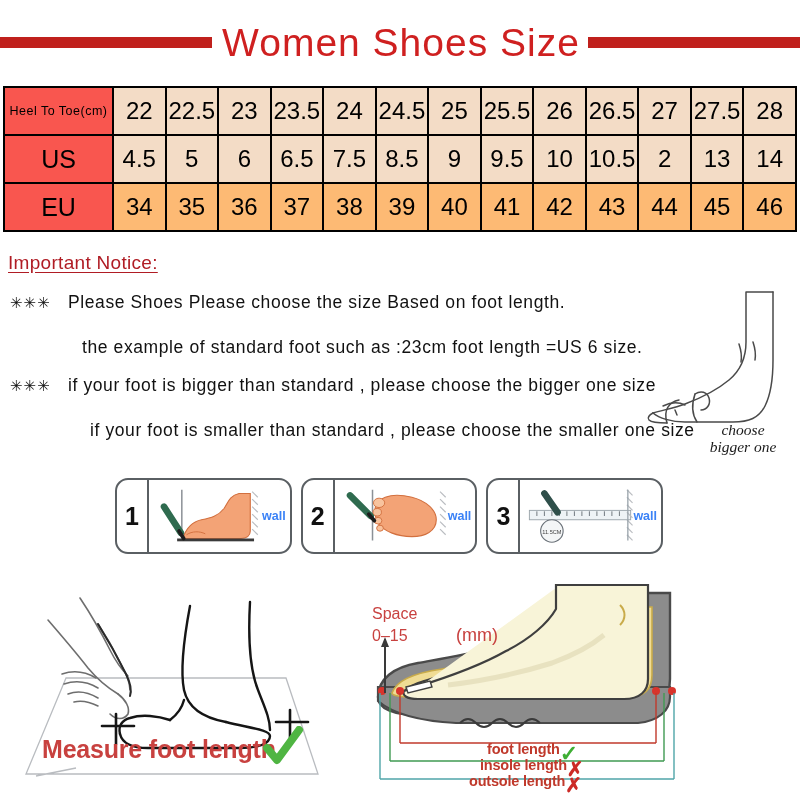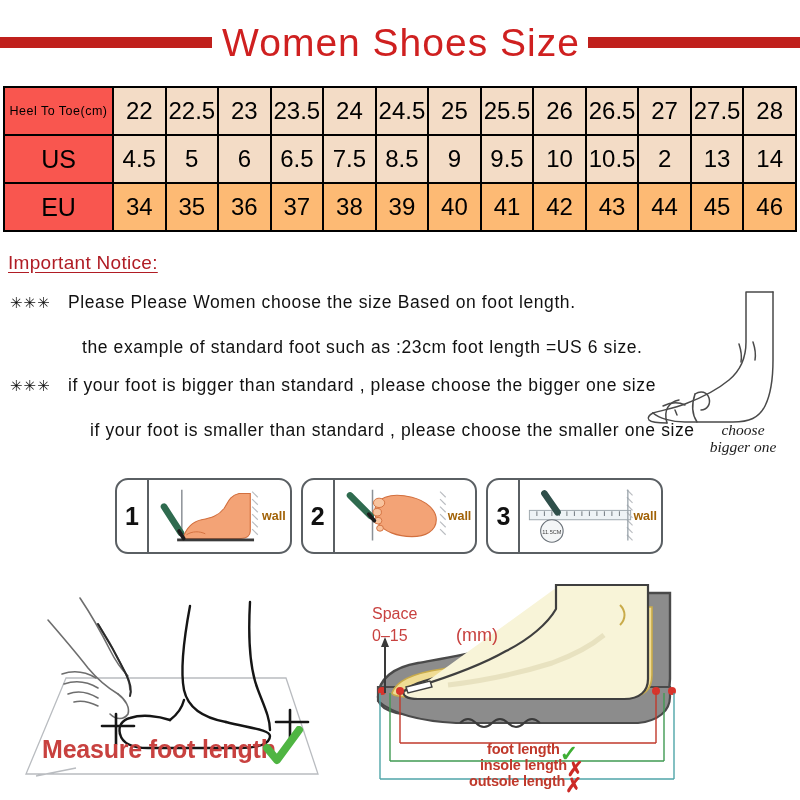--- a/index.html
+++ b/index.html
@@ -72,21 +72,21 @@
     flex:1 1 0;border:2px solid #5a5f63;border-radius:13px;
     background:#fff;display:flex;overflow:hidden;position:relative;
   }
   .step-num{
     width:30px;flex:0 0 30px;display:flex;align-items:center;justify-content:center;
     font-size:25px;font-weight:bold;color:#111;border-right:2px solid #5a5f63;
   }
   .step-art{flex:1 1 auto;position:relative;}
   .wall-label{
     position:absolute;right:4px;top:50%;transform:translateY(-50%);
-    font-size:12.5px;font-weight:bold;color:#a16207;
+    font-size:12.5px;font-weight:bold;color:#3b82f6;
   }
 
   
   #trace-art{position:absolute;left:18px;top:578px;width:330px;height:212px;}
   #measure-label{
     position:absolute;left:42px;top:735px;
     font-size:25px;font-weight:bold;color:#c8413f;
     letter-spacing:-.2px;white-space:nowrap;
   }
   #measure-check{
@@ -169,21 +169,21 @@
       <td class="cell eu">46</td>
     </tr>
   </tbody>
 </table>
 
 <div id="notice-heading">Important Notice:</div>
 
 <div class="notice-block" id="notice-1">
   <div class="notice-row">
     <span class="stars">✳✳✳</span>
-    <span>Please  Please  Women  choose  the  size  Based  on  foot  length.</span>
+    <span>Please  Shoes  Please  choose  the  size  Based  on  foot  length.</span>
   </div>
   <div class="notice-line2">the  example  of  standard  foot  such  as :23cm  foot  length  =US  6  size.</div>
 </div>
 
 <div class="notice-block" id="notice-2">
   <div class="notice-row">
     <span class="stars">✳✳✳</span>
     <span>if  your  foot  is  bigger  than  standard ,  please  choose  the  bigger  one  size</span>
   </div>
   <div class="notice-line2">if  your  foot  is  smaller  than  standard ,  please  choose  the  smaller  one  size</div>

